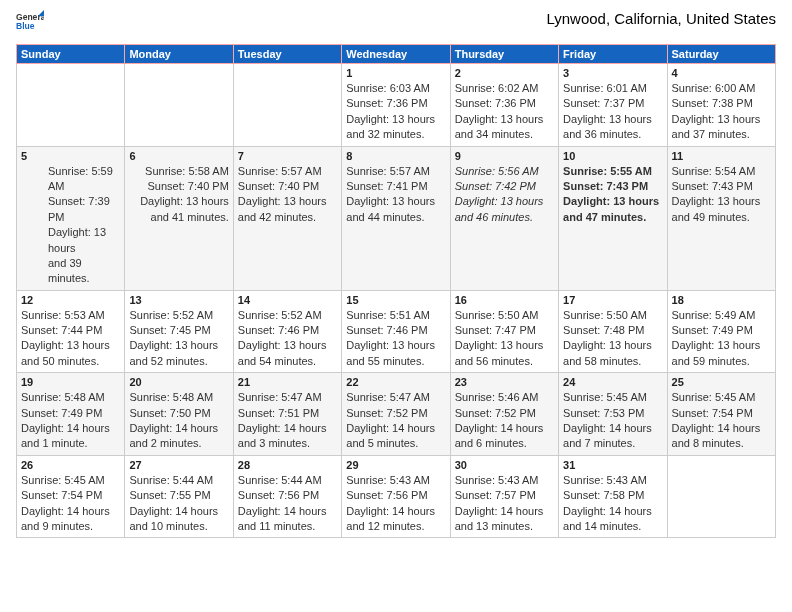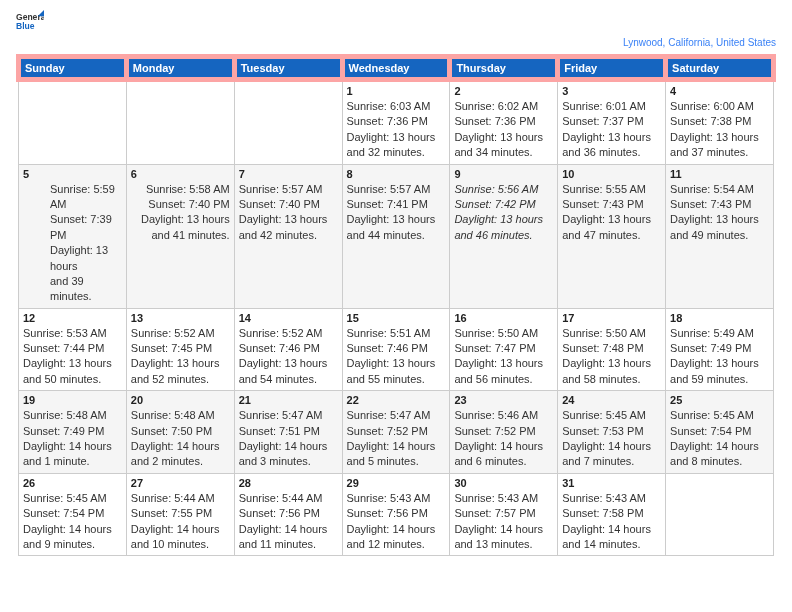--- a/index.html
+++ b/index.html
@@ -34,37 +34,36 @@
     .title-area {
       text-align: right;
     }
     .month-title {
       font-size: 32px;
       font-weight: bold;
       color: #222;
       line-height: 1.1;
     }
     .location {
-      font-size: 10px;
-      color: #3b82f6;
-      margin-top: 27px;
+      font-size: 15px;
+      color: #000000;
     }
     .calendar-table {
       width: 100%;
       border-collapse: collapse;
       table-layout: fixed;
     }
     .calendar-table th {
       background: #1565c0;
       color: #fff;
       font-size: 11px;
       font-weight: bold;
       padding: 3px 4px;
       text-align: left;
-      border: 5px solid #fca5a5;
+      border: 1px solid #fca5a5;
       margin-top: 8px;
     }
     .calendar-table td {
       vertical-align: top;
       border: 1px solid #ccc;
       padding: 3px 4px;
       font-size: 9px;
       color: #333;
       height: 80px;
       background: #fff;
@@ -186,21 +185,21 @@
           </td>
           <td>
             <span class="day-num">9</span>
             <div class="cell-info" style="white-space: pre-line; font-style: italic;">Sunrise: 5:56 AM
 Sunset: 7:42 PM
 Daylight: 13 hours
 and 46 minutes.</div>
           </td>
           <td>
             <span class="day-num">10</span>
-            <div class="cell-info" style="white-space: pre-line;">Sunrise: 5:55 AM
+            <div class="cell-info" style="white-space: pre-line; font-weight: bold;">Sunrise: 5:55 AM
 Sunset: 7:43 PM
 Daylight: 13 hours
 and 47 minutes.</div>
           </td>
           <td>
             <span class="day-num">11</span>
             <div class="cell-info" style="white-space: pre-line;">Sunrise: 5:54 AM
 Sunset: 7:43 PM
 Daylight: 13 hours
 and 49 minutes.</div>

